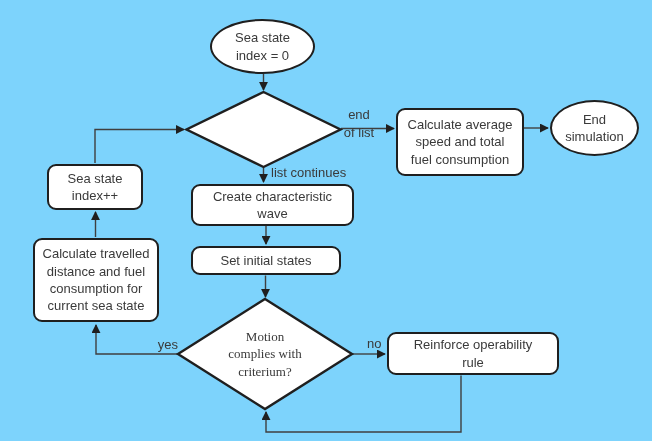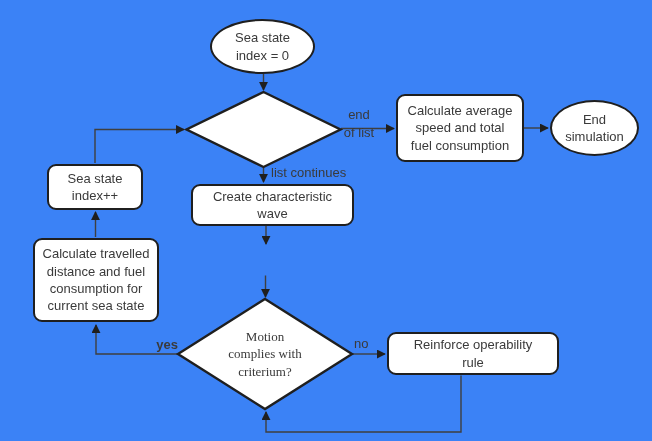--- a/index.html
+++ b/index.html
@@ -4,21 +4,21 @@
 <style>
   html, body {
     margin: 0;
     padding: 0;
     background: #ffffff;
   }
   .canvas {
     position: relative;
     width: 652px;
     height: 441px;
-    background: #3b82f6;
+    background: #7dd3fc;
     font-family: "Liberation Sans", sans-serif;
     color: #3a3a3a;
     overflow: hidden;
   }
   .layer {
     position: absolute;
     left: 0;
     top: 0;
   }
   .node {
@@ -92,30 +92,31 @@
     <path class="conn" d="M95 163 L95 129.5 L184 129.5" marker-end="url(#arrow)"></path>
 
     <polygon points="263.5,92 340.5,129.5 263.5,167 186.5,129.5"></polygon>
     <polygon points="265,299 352,354 265,409 178,354"></polygon>
   </svg>
 
   <div class="node ellipse" style="left:210px; top:19px; width:105px; height:55px;">Sea state
 index = 0</div>
 
 
-  <div class="node rect" style="left:396px; top:94px; width:128px; height:68px;">Calculate average
+  <div class="node rect" style="left:396px; top:108px; width:128px; height:68px;">Calculate average
 speed and total
 fuel consumption</div>
 
   <div class="node ellipse" style="left:550px; top:100px; width:89px; height:56px;">End
 simulation</div>
 
   <div class="node rect" style="left:191px; top:184px; width:163px; height:42px;">Create characteristic
 wave</div>
 
+  <div class="node rect" style="left:191px; top:246px; width:150px; height:29px;">Set initial states</div>
 
   <div class="diamond-label" style="left:193px; top:320px; width:144px; height:68px;font-family:Liberation Serif, serif;">Motion
 complies with
 criterium?</div>
 
   <div class="node rect" style="left:387px; top:332px; width:172px; height:43px;">Reinforce operability
 rule</div>
 
   <div class="node rect" style="left:33px; top:238px; width:126px; height:84px;">Calculate travelled
 distance and fuel
@@ -123,17 +124,17 @@
 current sea state</div>
 
   <div class="node rect" style="left:47px; top:164px; width:96px; height:46px;">Sea state
 index++</div>
 
   <div class="edge-label" style="left:330px; top:106px; width:58px; text-align:center;">end
 of list</div>
 
   <div class="edge-label" style="left:271px; top:164px;">list continues</div>
 
-  <div class="edge-label" style="left:148px; top:336px; width:30px; text-align:right;font-weight:bold;">yes</div>
+  <div class="edge-label" style="left:148px; top:336px; width:30px; text-align:right;">yes</div>
 
-  <div class="edge-label" style="left:354px; top:335px; width:26px;">no</div>
+  <div class="edge-label" style="left:367px; top:335px; width:26px;">no</div>
 
 </div>
 
 </body></html>

